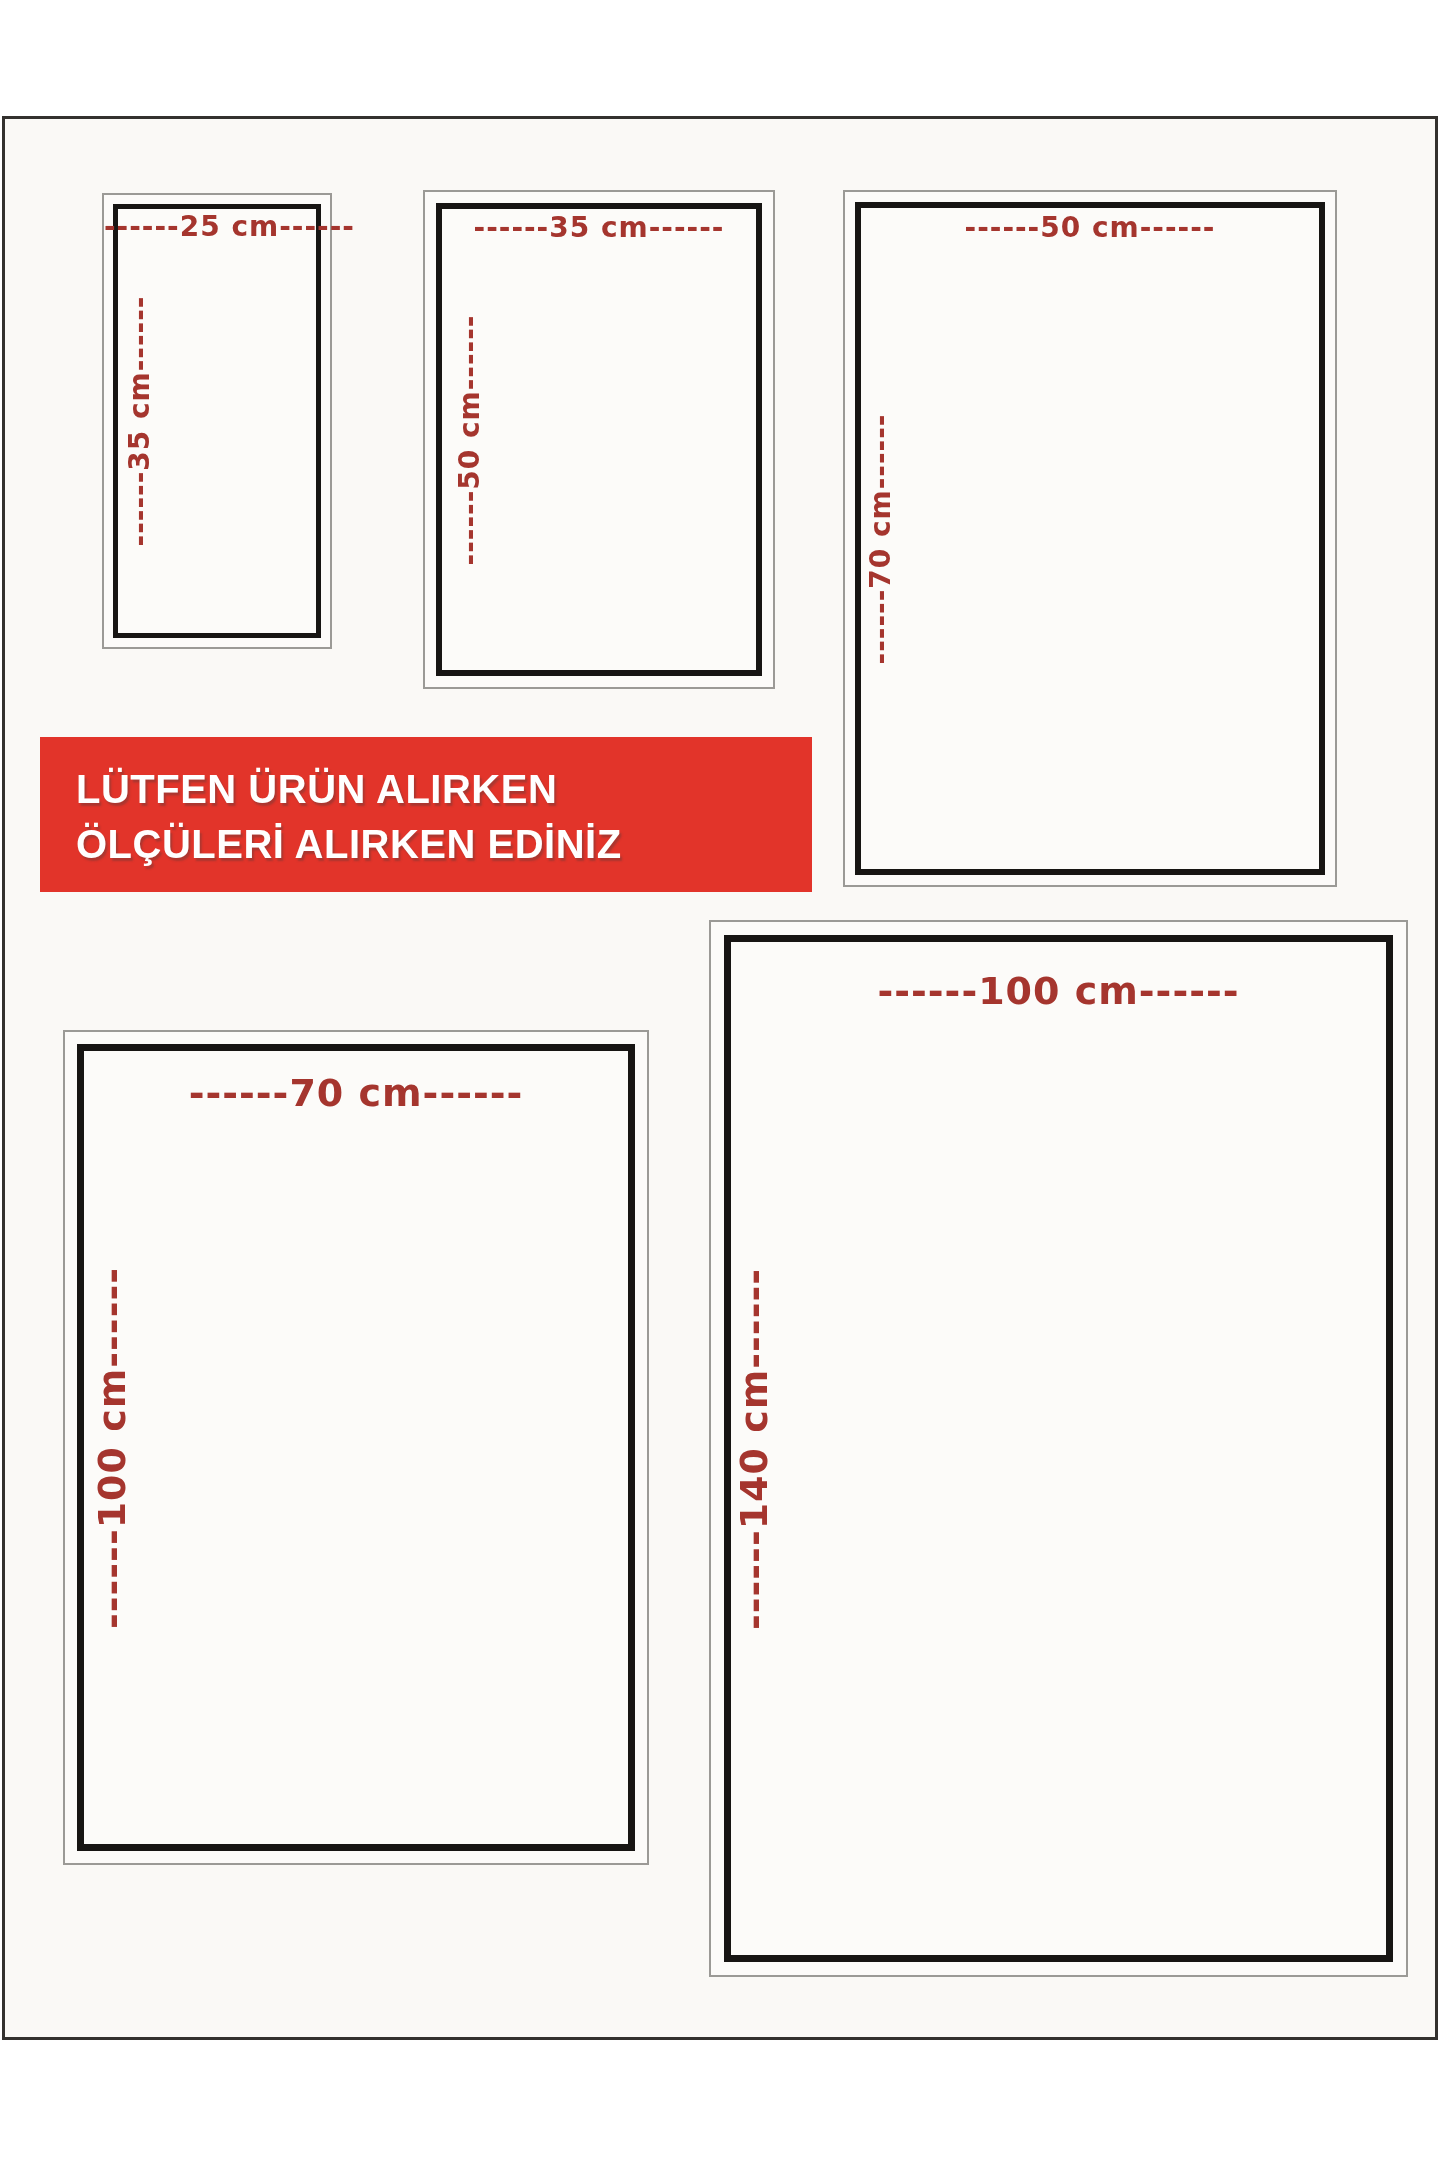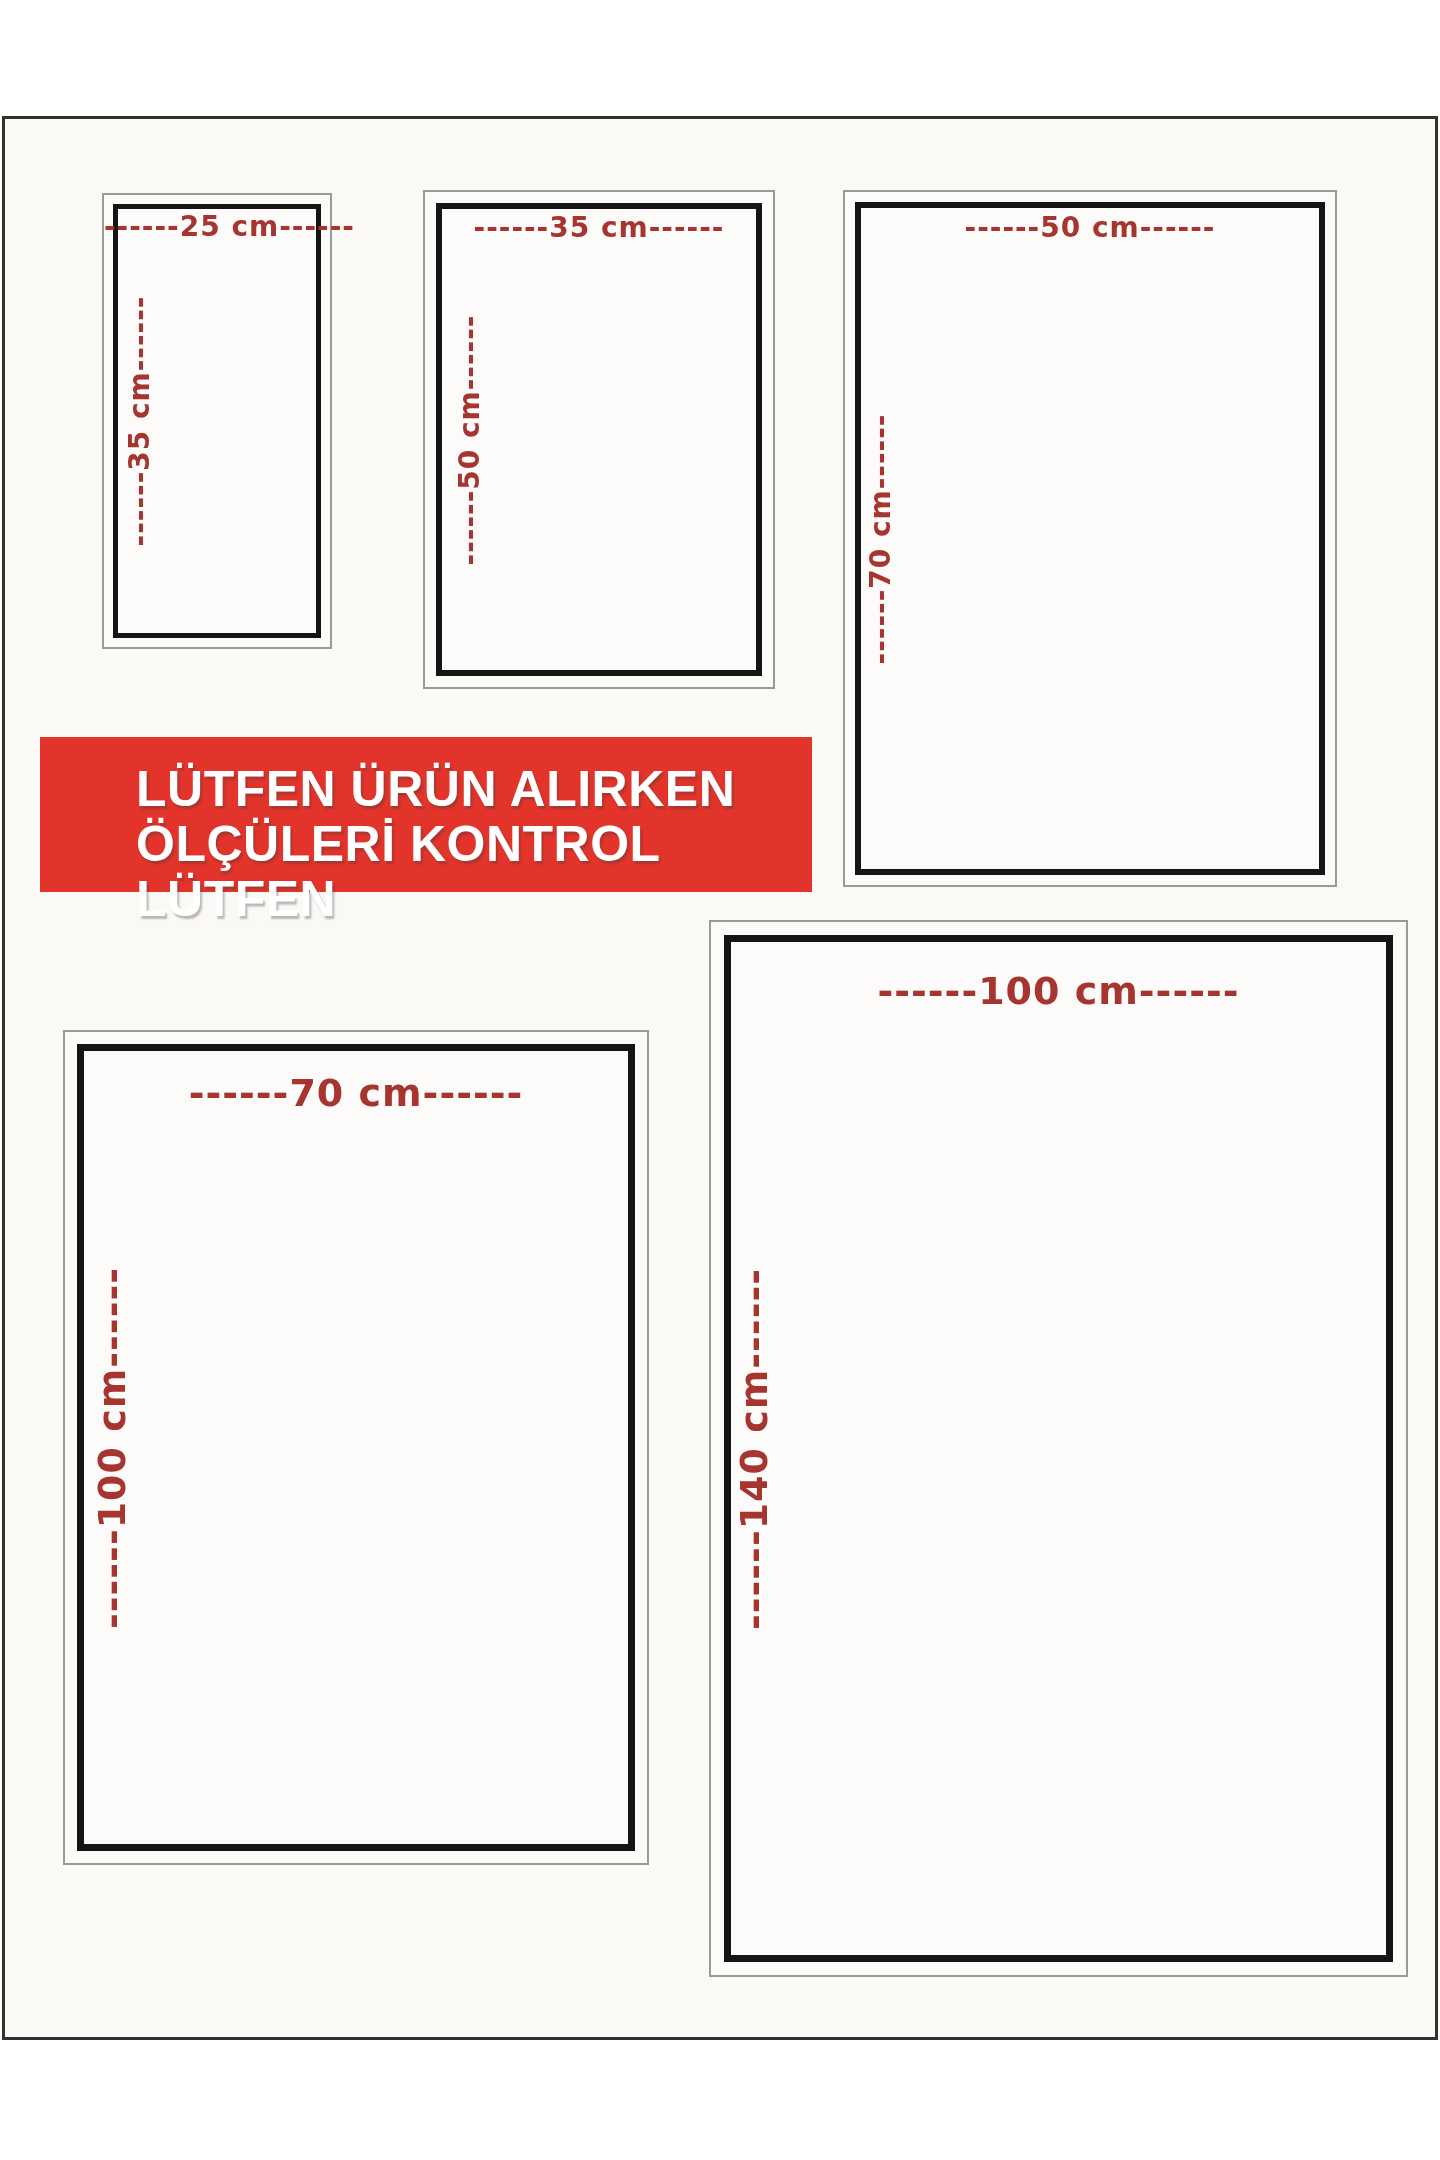--- a/index.html
+++ b/index.html
@@ -92,24 +92,24 @@
   
   .notice-banner {
     position: absolute;
     left: 40px;
     top: 737px;
     width: 772px;
     height: 155px;
     box-sizing: border-box;
     background: #e2342a;
     color: #ffffff;
-    padding: 25px 0 0 96px;
+    padding: 25px 0 0 36px;
     font-family: "Liberation Sans", "DejaVu Sans", sans-serif;
     font-weight: bold;
-    font-size: 50px;
+    font-size: 40px;
     line-height: 55px;
     letter-spacing: 0.5px;
     text-shadow: 2px 3px 2px rgba(70, 60, 60, 0.35);
   }
 </style>
 </head>
 <body>
 
 <div class="page-frame"></div>
 
@@ -126,21 +126,21 @@
 </div>
 
 <div class="size-box box-c">
   <div class="inner-frame"></div>
   <div class="h-label">------50 cm------</div>
   <div class="v-label">------70 cm------</div>
 </div>
 
 <div class="notice-banner">
   <div>LÜTFEN ÜRÜN ALIRKEN</div>
-  <div>ÖLÇÜLERİ KONTROL LÜTFEN</div>
+  <div>ÖLÇÜLERİ ALIRKEN EDİNİZ</div>
 </div>
 
 <div class="size-box box-d">
   <div class="inner-frame"></div>
   <div class="h-label">------70 cm------</div>
   <div class="v-label">------100 cm------</div>
 </div>
 
 <div class="size-box box-e">
   <div class="inner-frame"></div>

